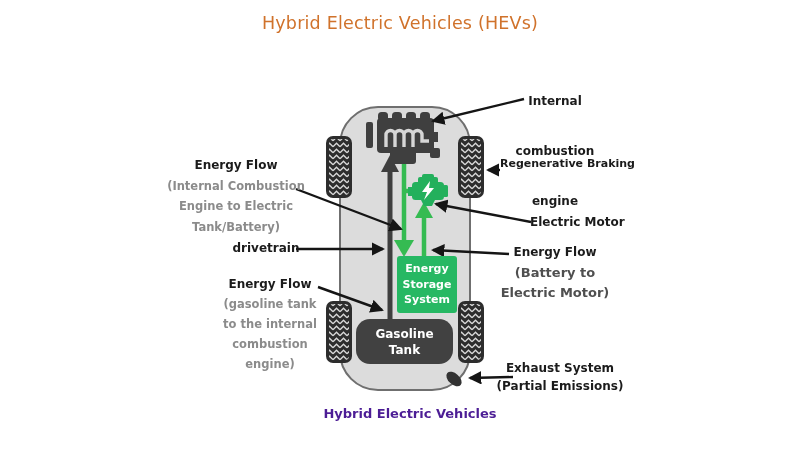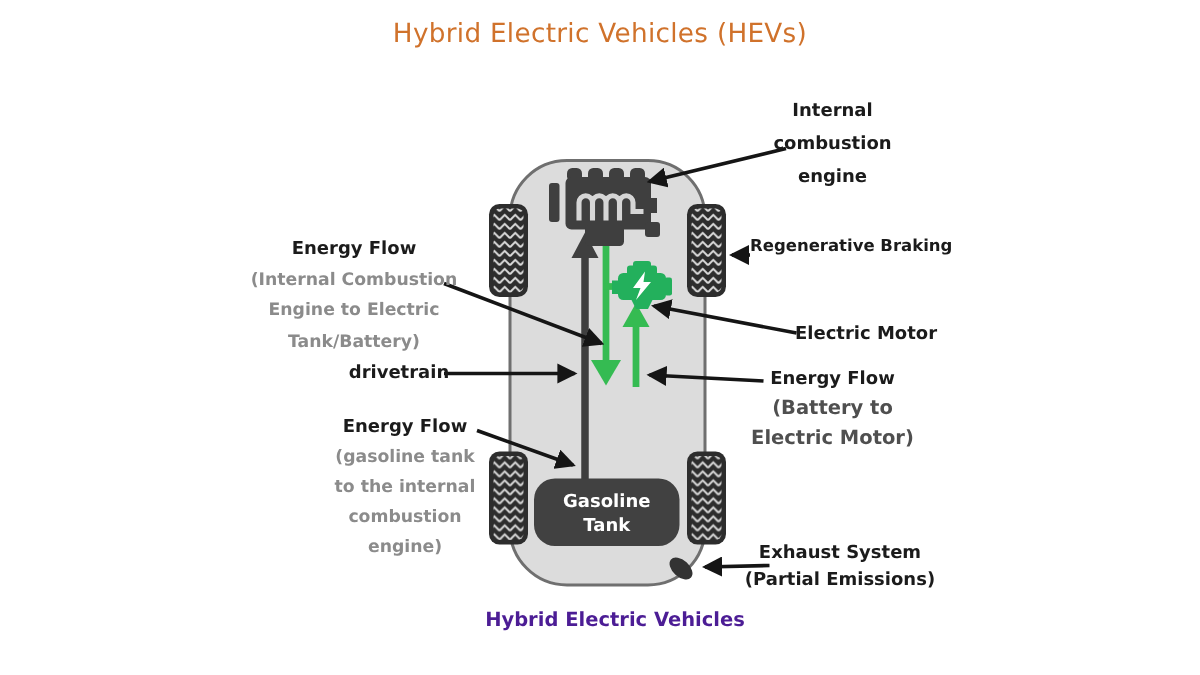--- a/index.html
+++ b/index.html
@@ -13,21 +13,21 @@
   }
   .caption{
     position:absolute;left:260px;top:406px;width:300px;text-align:center;
     font-size:13px;font-weight:bold;color:#4c1d95;
   }
   .lbl{position:absolute;text-align:center;font-weight:bold;color:#1b1b1b;white-space:nowrap;}
   .lbl .b{display:block;font-size:12px;line-height:20px;}
   .lbl .g{display:block;font-size:11.5px;line-height:20px;color:#8b8b8b;}
   .lbl .gd{display:block;font-size:13px;line-height:20px;color:#4f4f4f;}
   .lbl-ice{left:490px;top:62px;width:130px;line-height:22px;}
-  .lbl-ice .b{line-height:22px;}
+  .lbl-ice .b{line-height:22px;margin-top:28px;}
   .lbl-ef1{left:160px;top:155px;width:152px;}
   .lbl-ef1 .b,.lbl-ef1 .g{line-height:20.5px;}
   .lbl-drivetrain{left:216px;top:241px;width:100px;font-size:12px;}
   .lbl-ef2{left:194px;top:274px;width:152px;}
   .lbl-ef2 .b,.lbl-ef2 .g{line-height:20px;}
   .lbl-regen{left:500px;top:157px;width:150px;font-size:11px;text-align:left;}
   .lbl-motor{left:530px;top:215px;width:100px;font-size:12px;text-align:left;}
   .lbl-ef3{left:495px;top:242px;width:120px;}
   .lbl-ef3 .b,.lbl-ef3 .gd{line-height:20.5px;}
   .lbl-exhaust{left:490px;top:359px;width:140px;}
@@ -119,20 +119,25 @@
       <line x1="500" y1="170" x2="488" y2="170" marker-end="url(#ah)"></line>
       <line x1="531" y1="222" x2="436" y2="204" marker-end="url(#ah)"></line>
       <line x1="509" y1="254" x2="433" y2="250" marker-end="url(#ah)"></line>
       <line x1="296" y1="189" x2="401" y2="229" marker-end="url(#ah)"></line>
       <line x1="296" y1="249" x2="383" y2="249" marker-end="url(#ah)"></line>
       <line x1="318" y1="287" x2="382" y2="310" marker-end="url(#ah)"></line>
       <line x1="513" y1="377" x2="470" y2="378" marker-end="url(#ah)"></line>
     </g>
   </svg>
 
+  <div class="ess-box">
+    <span>Energy</span>
+    <span>Storage</span>
+    <span>System</span>
+  </div>
 
   <div class="tank-box">
     <span>Gasoline</span>
     <span>Tank</span>
   </div>
 
   <div class="lbl lbl-ice">
     <span class="b">Internal</span>
     <span class="b">combustion</span>
     <span class="b">engine</span>

